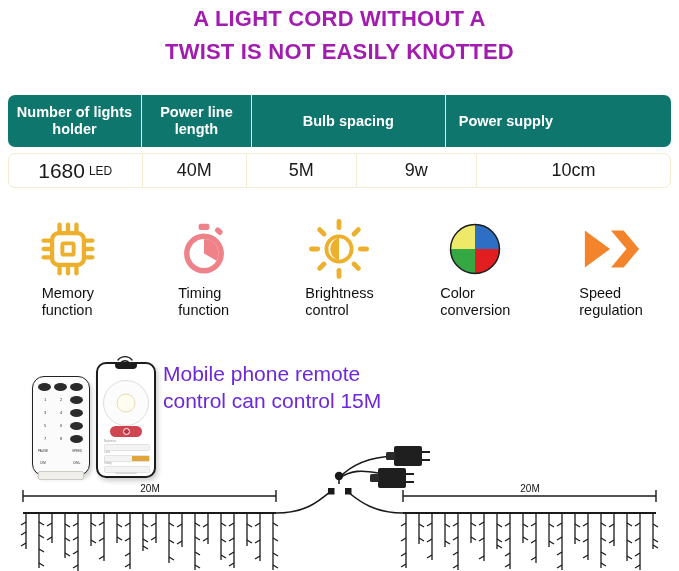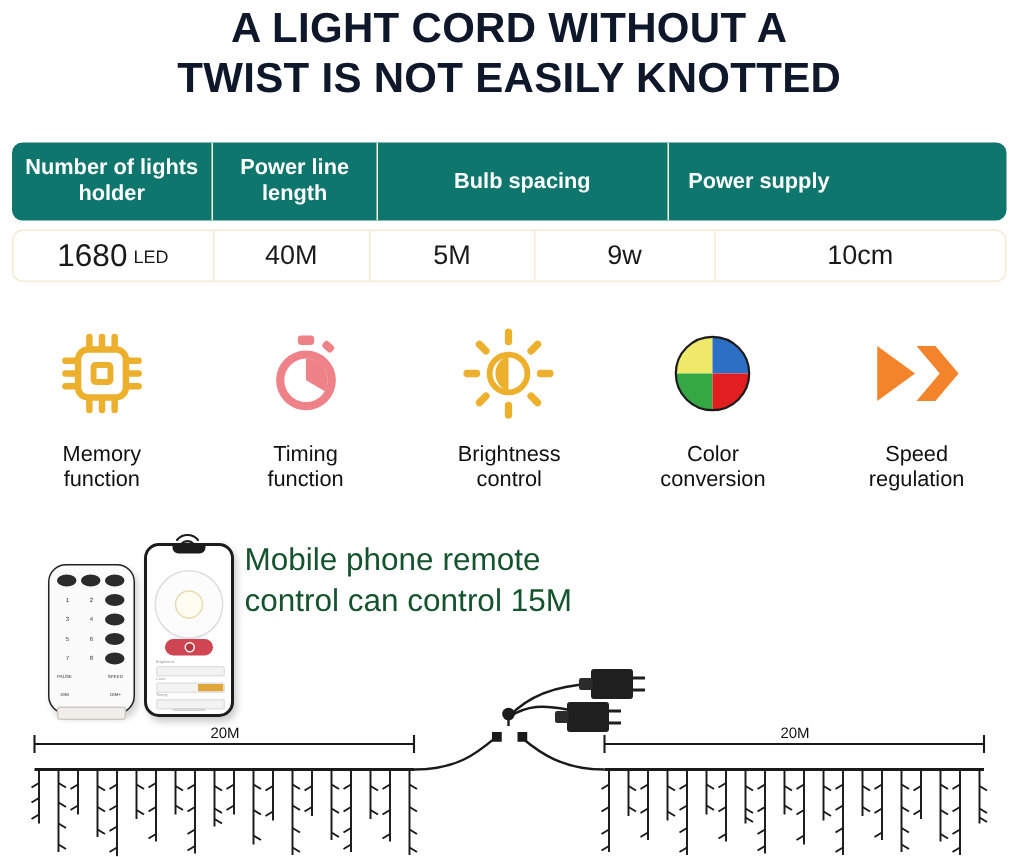--- a/index.html
+++ b/index.html
@@ -19,23 +19,23 @@
   
   #title-block {
     position: absolute;
     left: 0;
     top: 2px;
     width: 679px;
     text-align: center;
   }
   #title-block .tline {
     display: block;
-    color: #0f172a;
+    color: #a21caf;
     font-weight: bold;
-    font-size: 28px;
+    font-size: 22px;
     line-height: 33px;
     letter-spacing: 0.2px;
     white-space: nowrap;
   }
 
   
   #spec-table {
     position: absolute;
     left: 8px;
     top: 95px;
@@ -105,22 +105,21 @@
     flex-direction: column;
     align-items: center;
   }
   #features .icon-wrap {
     height: 72px;
     display: flex;
     align-items: center;
     justify-content: center;
   }
   #features .feat-label {
-    margin-top: 10px;
-    text-align: center;
+    margin-top: 0;
     font-size: 14.5px;
     line-height: 17px;
     color: #111111;
     white-space: pre-line;
   }
 
   
   #remote-phone {
     position: absolute;
     left: 18px;
@@ -260,21 +259,21 @@
   }
 
   
   #phone-caption {
     position: absolute;
     left: 163px;
     top: 360px;
     width: 300px;
     font-size: 21px;
     line-height: 27px;
-    color: #14532d;
+    color: #6d28d9;
     white-space: pre-line;
   }
 
   
   #light-diagram {
     position: absolute;
     left: 0;
     top: 440px;
     width: 679px;
     height: 131px;

